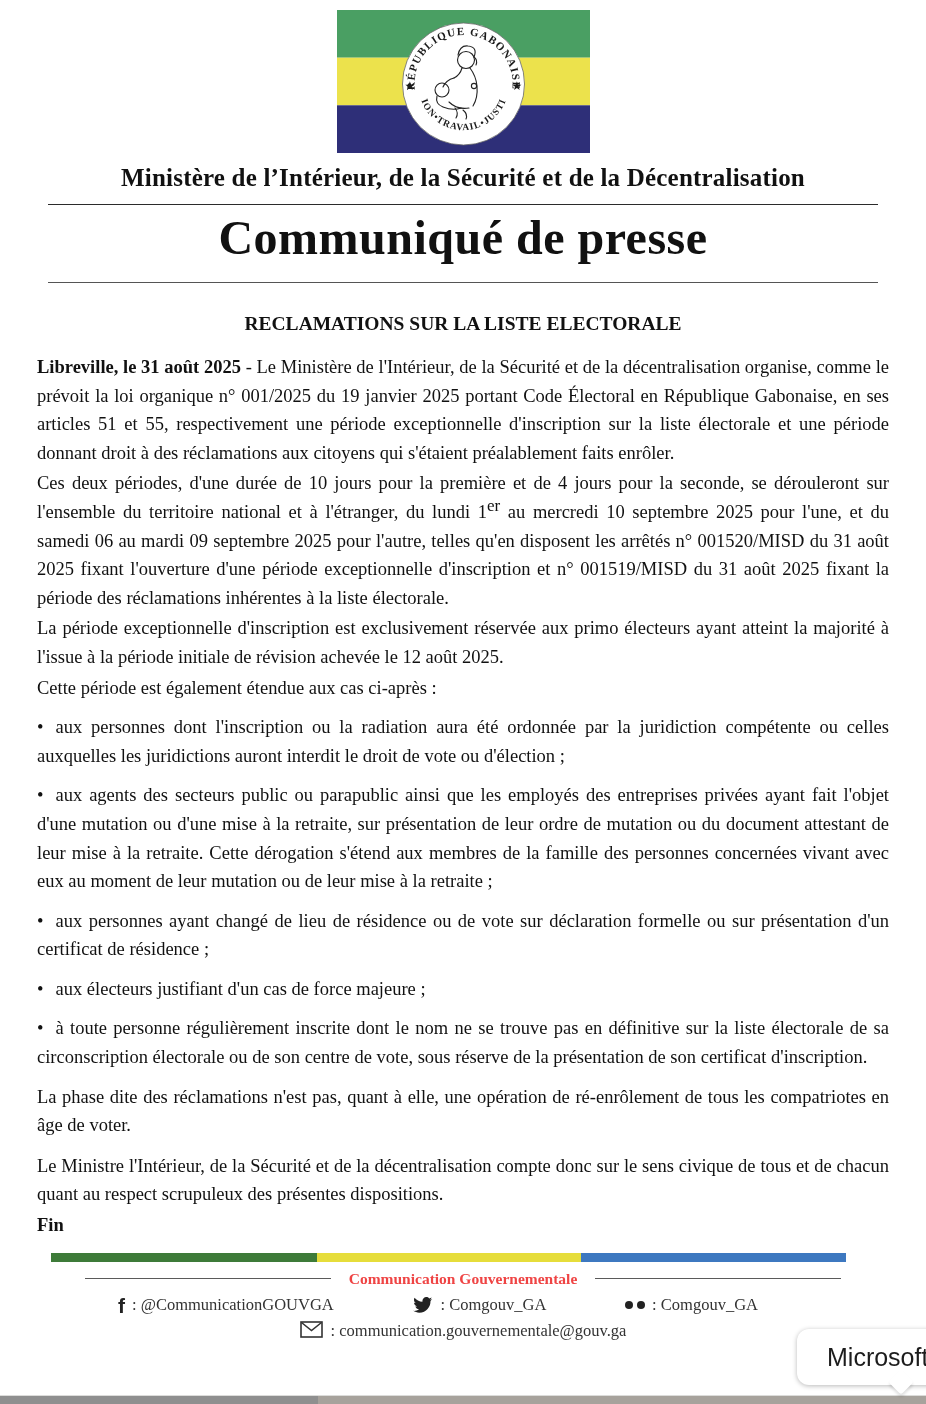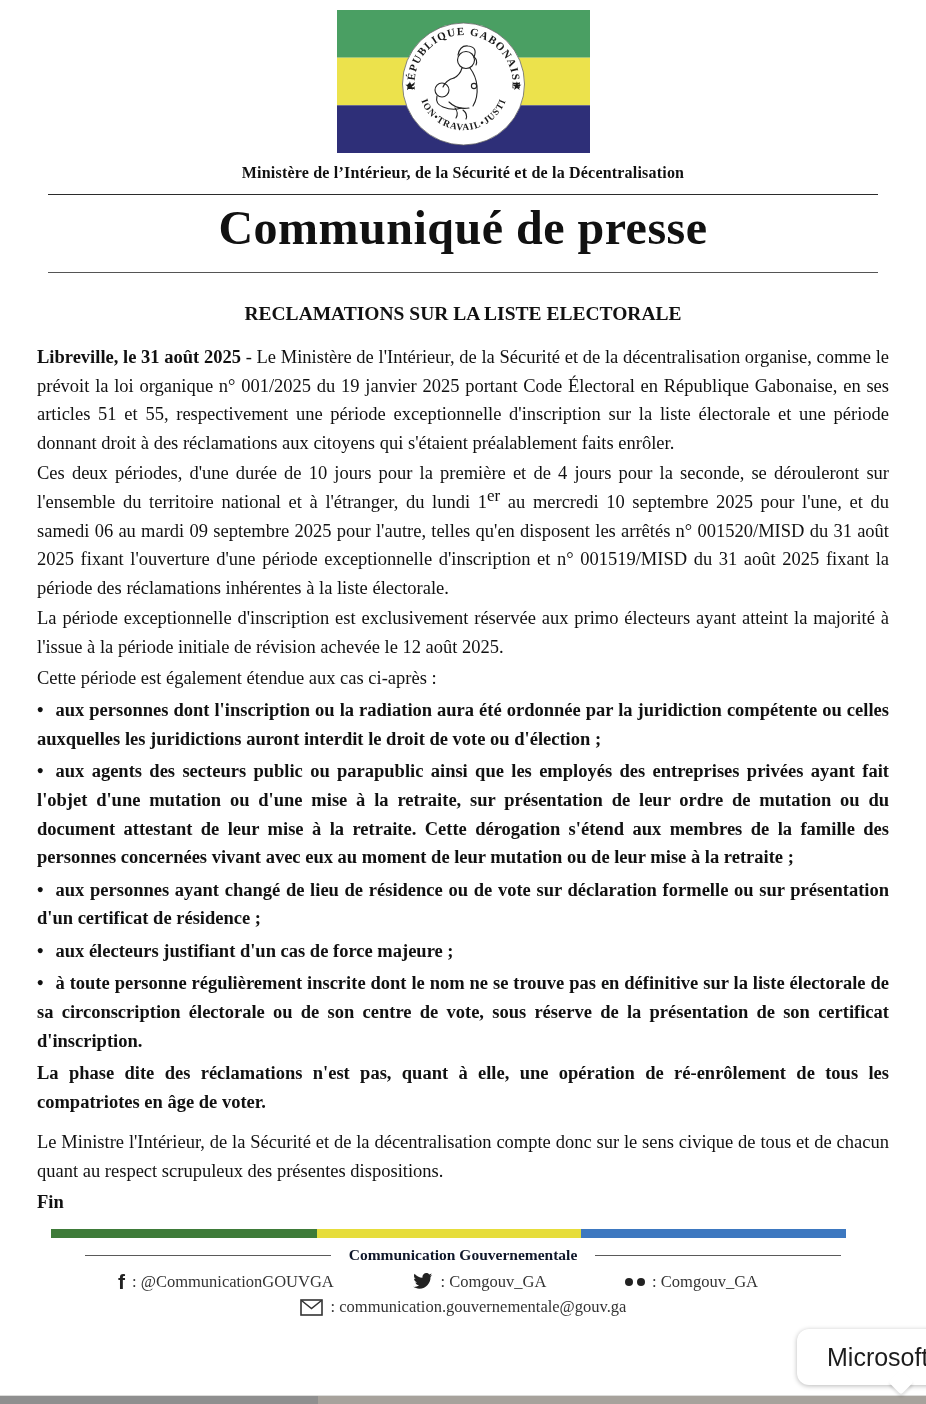--- a/index.html
+++ b/index.html
@@ -9,21 +9,21 @@
     background:#ffffff; overflow:hidden;
     font-family:"Liberation Serif", serif; color:#111;
   }
 
   
   .logo-wrap { padding-top:10px; text-align:center; }
   .logo-svg { display:inline-block; }
 
   .ministry {
     margin-top:7px; text-align:center;
-    font-size:16px; font-weight:bold; letter-spacing:.2px;
+    font-size:25px; font-weight:bold; letter-spacing:.2px;
   }
   .rule {
     height:0; border-top:1.7px solid #2b2b2b;
     margin:12px 48px 0 48px;
   }
   .doc-type {
     margin-top:5px; text-align:center;
     font-size:48px; font-weight:bold; letter-spacing:.5px;
   }
   .rule-2 { margin-top:17px; border-top-color:#555; }
@@ -32,51 +32,51 @@
     margin-top:25px; text-align:center;
     font-size:19.5px; font-weight:bold; line-height:32px;
   }
 
   
   .body-text {
     margin:13px 37px 0 37px;
     font-size:18.5px; line-height:28.6px; text-align:justify;
   }
   .body-text p { margin-top:2px; }
-  .body-text p.bullet { margin-top:4px;font-weight:bold; }
+  .body-text p.bullet { margin-top:11px; }
   .body-text p.closing { margin-top:12px; }
   .bullet-glyph { padding-right:12px; }
   .fin { font-weight:bold; margin-top:2px; }
   sup { font-size:17px; vertical-align:super; line-height:0; }
 
   
   .footer { margin-top:13px; }
   .tricolor { margin-left:51px; display:block; }
   .comm-row {
     display:flex; align-items:center; justify-content:center;
     margin:8px 85px 0 85px;
   }
   .comm-line { flex:1; height:1px; background:#5a5a5a; }
   .comm-title {
     margin:0 18px; font-size:15.5px; font-weight:bold;
-    color:#0f172a; white-space:nowrap;
+    color:#ef4444; white-space:nowrap;
   }
   .icons-row {
     display:flex; align-items:center; justify-content:space-between;
     margin:7px 168px 0 118px; font-size:16.5px; color:#333;
   }
   .icons-row .item { display:flex; align-items:center; gap:7px; }
   .fb-glyph {
     font-family:"Liberation Sans", sans-serif;
     font-weight:bold; font-size:21px; color:#222; line-height:1;
   }
   .flickr-dots { display:flex; gap:4px; }
   .flickr-dots i { width:8px; height:8px; border-radius:50%; background:#222; display:block; }
   .email-row {
-    display:flex; align-items:center; justify-content:center; gap:8px;
+    display:flex; align-items:flex-start; justify-content:center; gap:8px;
     margin-top:5px; font-size:16.5px; color:#333;
   }
 
   
   .tooltip {
     position:absolute; left:797px; top:1329px; width:162px; height:56px;
     background:#ffffff; border-radius:12px;
     box-shadow:0 1px 5px rgba(0,0,0,.28);
     display:flex; align-items:center; padding-left:30px;
     font-family:"Liberation Sans", sans-serif; font-size:25px; color:#1c1c1c;

